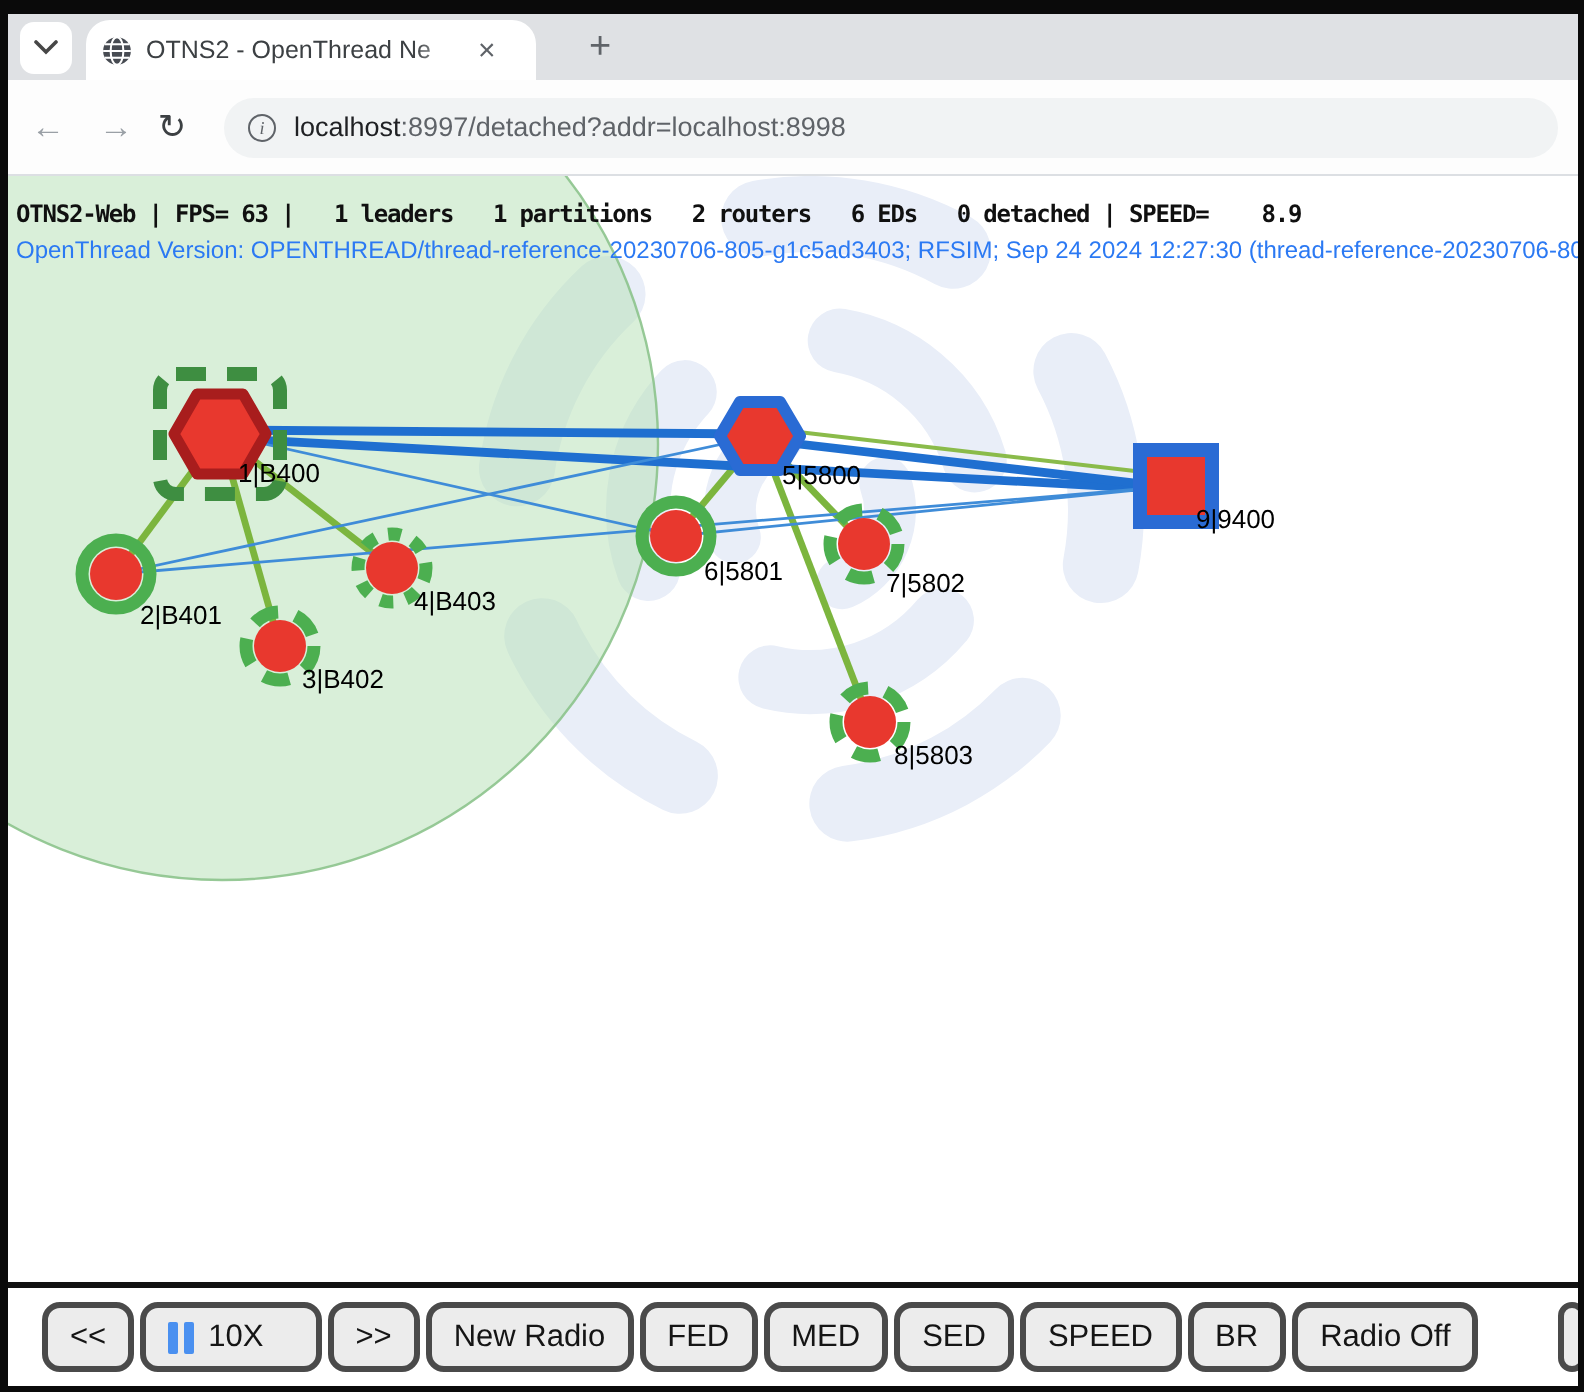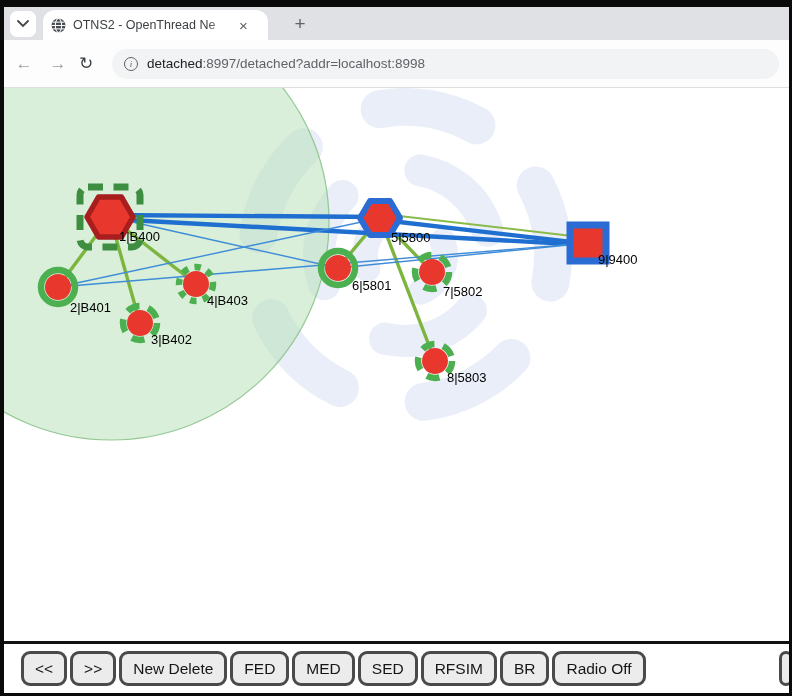--- a/index.html
+++ b/index.html
@@ -72,21 +72,21 @@
       </div>
       <div class="newtab">+</div>
     </div>
 
     <div class="toolbar">
       <span class="navbtn nav-back">←</span>
       <span class="navbtn nav-fwd">→</span>
       <span class="navbtn nav-reload">↻</span>
       <div class="urlpill">
         <span class="info-icon">i</span>
-        <span class="urltext"><b>detached</b><span>:8997/detached?addr=localhost:8998</span></span>
+        <span class="urltext"><b>localhost</b><span>:8997/detached?addr=localhost:8998</span></span>
       </div>
     </div>
 
     <div class="content">
       <svg id="net-svg" width="785" height="553">
           <circle cx="401" cy="167" r="148" fill="none" stroke="#e9eef8" stroke-width="38" stroke-dasharray="100 86" stroke-linecap="round" transform="rotate(-28 401 167)"></circle>
           <circle cx="401" cy="167" r="86" fill="none" stroke="#e9eef8" stroke-width="32" stroke-dasharray="95 85" stroke-linecap="round" transform="rotate(40 401 167)"></circle>
           <circle cx="401" cy="167" r="40" fill="none" stroke="#e9eef8" stroke-width="26" stroke-dasharray="60 65.6" stroke-linecap="round" transform="rotate(160 401 167)"></circle>
           <circle cx="107" cy="134" r="218" fill="rgba(186,226,186,0.55)" stroke="rgba(140,195,140,0.9)" stroke-width="1.2"></circle>
           <line x1="106" y1="129" x2="54" y2="199" stroke="#7cb53e" stroke-width="3.4"></line>
@@ -122,43 +122,52 @@
           <text x="348" y="202" font-size="13px" fill="#000000">6|5801</text>
           <circle cx="428" cy="184" r="17" fill="none" stroke="#4caf50" stroke-width="6.5" stroke-dasharray="13 9"></circle>
           <circle cx="428" cy="184" r="13" fill="#e8382e"></circle>
           <text x="439" y="208" font-size="13px" fill="#000000">7|5802</text>
           <circle cx="431" cy="273" r="17" fill="none" stroke="#4caf50" stroke-width="6.5" stroke-dasharray="13 9"></circle>
           <circle cx="431" cy="273" r="13" fill="#e8382e"></circle>
           <text x="443" y="294" font-size="13px" fill="#000000">8|5803</text>
           <rect x="566" y="137" width="36" height="36" fill="#e8382e" stroke="#2a6bd4" stroke-width="7"></rect>
           <text x="594" y="176" font-size="13px" fill="#000000">9|9400</text>
         </svg>
+      <div class="statusline1">OTNS2-Web | FPS= 63 |   1 leaders   1 partitions   2 routers   6 EDs   0 detached | SPEED=    8.9</div>
+      <div class="statusline2">OpenThread Version: OPENTHREAD/thread-reference-20230706-805-g1c5ad3403; RFSIM; Sep 24 2024 12:27:30 (thread-reference-20230706-80</div>
     </div>
 
     <div class="footer" id="footer">
       <div class="fbtn">
           <span>&lt;&lt;</span>
         </div>
+        <div class="fbtn" style="padding-right: 26px;">
+          <span class="pausebars">
+            <i></i>
+            <i></i>
+          </span>
+          <span>10X</span>
+        </div>
         <div class="fbtn">
           <span>&gt;&gt;</span>
         </div>
         <div class="fbtn">
-          <span>New Delete</span>
+          <span>New Radio</span>
         </div>
         <div class="fbtn">
           <span>FED</span>
         </div>
         <div class="fbtn">
           <span>MED</span>
         </div>
         <div class="fbtn">
           <span>SED</span>
         </div>
         <div class="fbtn">
-          <span>RFSIM</span>
+          <span>SPEED</span>
         </div>
         <div class="fbtn">
           <span>BR</span>
         </div>
         <div class="fbtn">
           <span>Radio Off</span>
         </div>
         <div class="fbtn-sliver"></div>
     </div>
 

